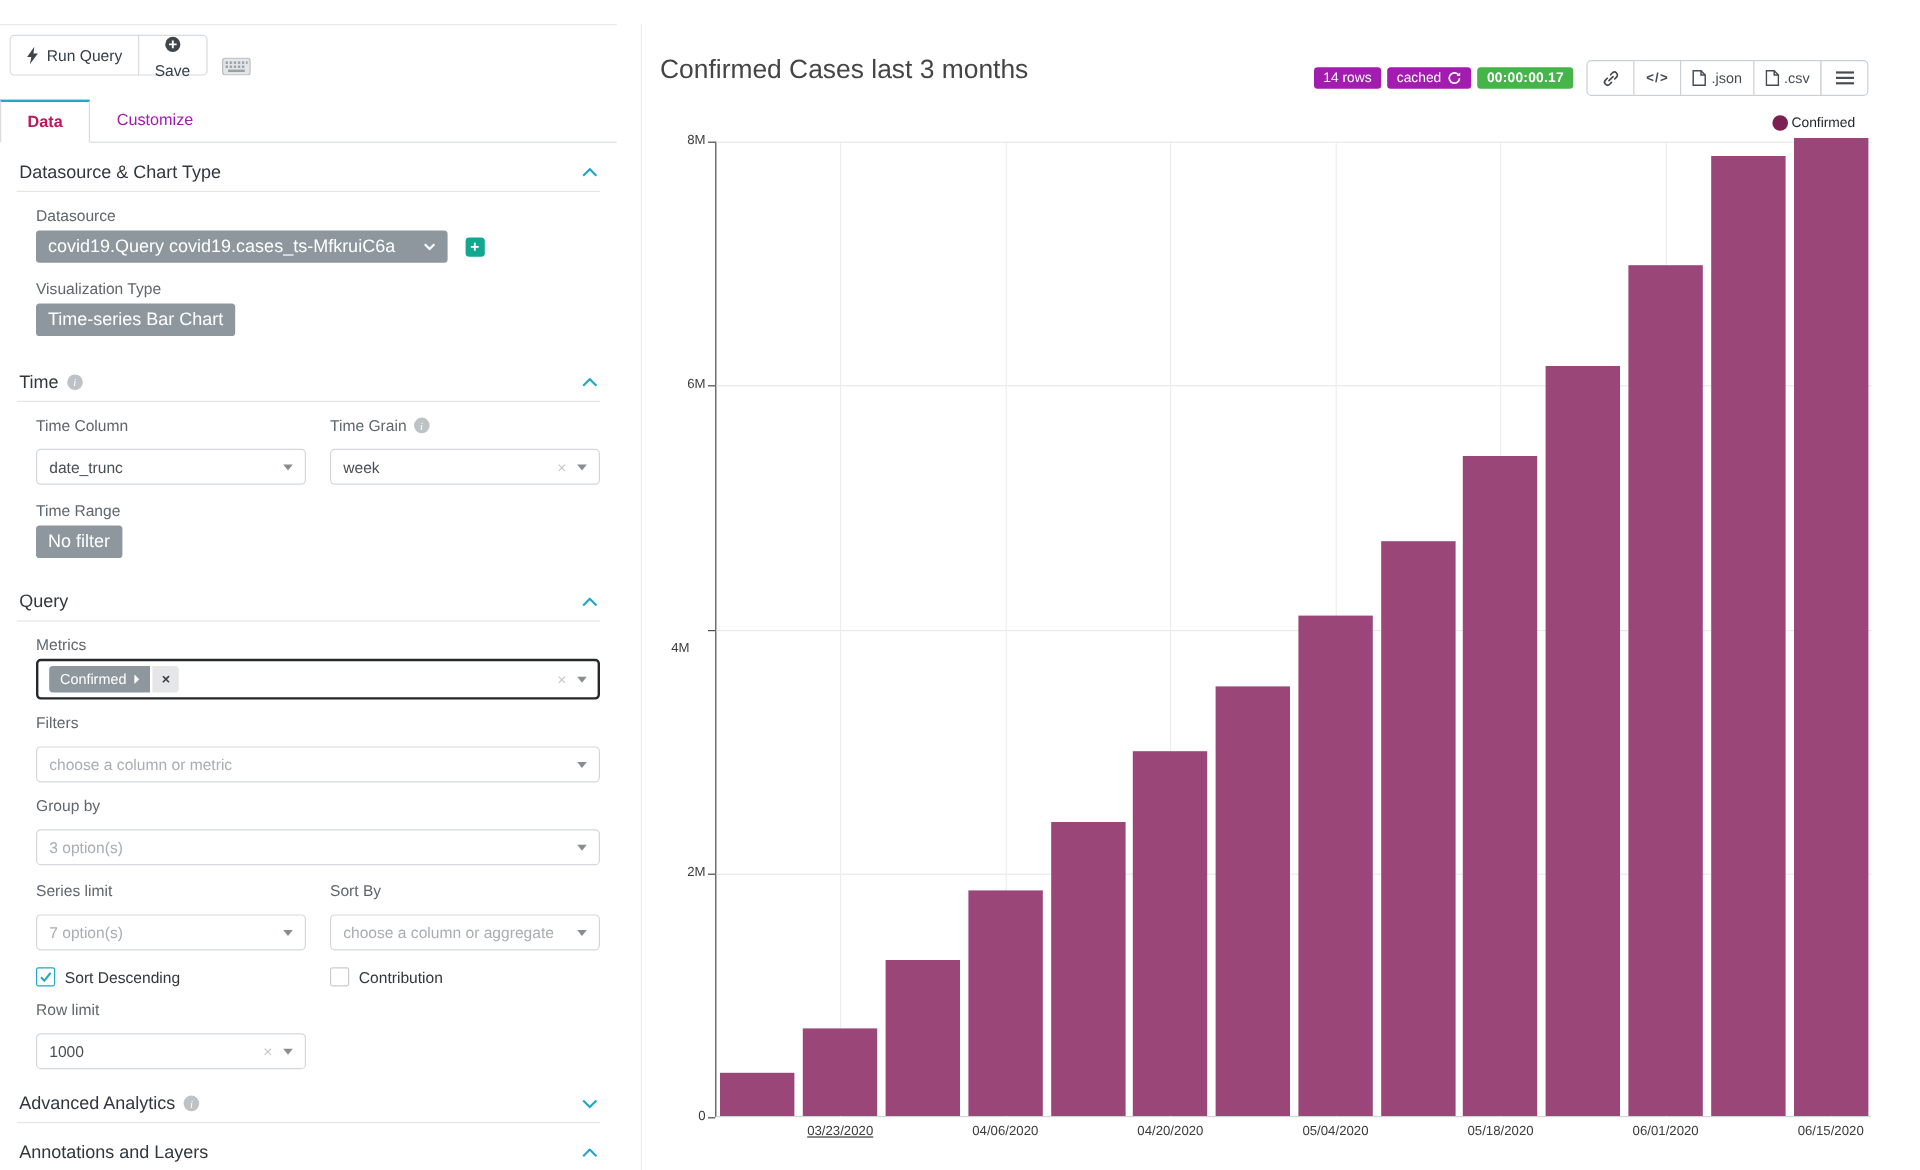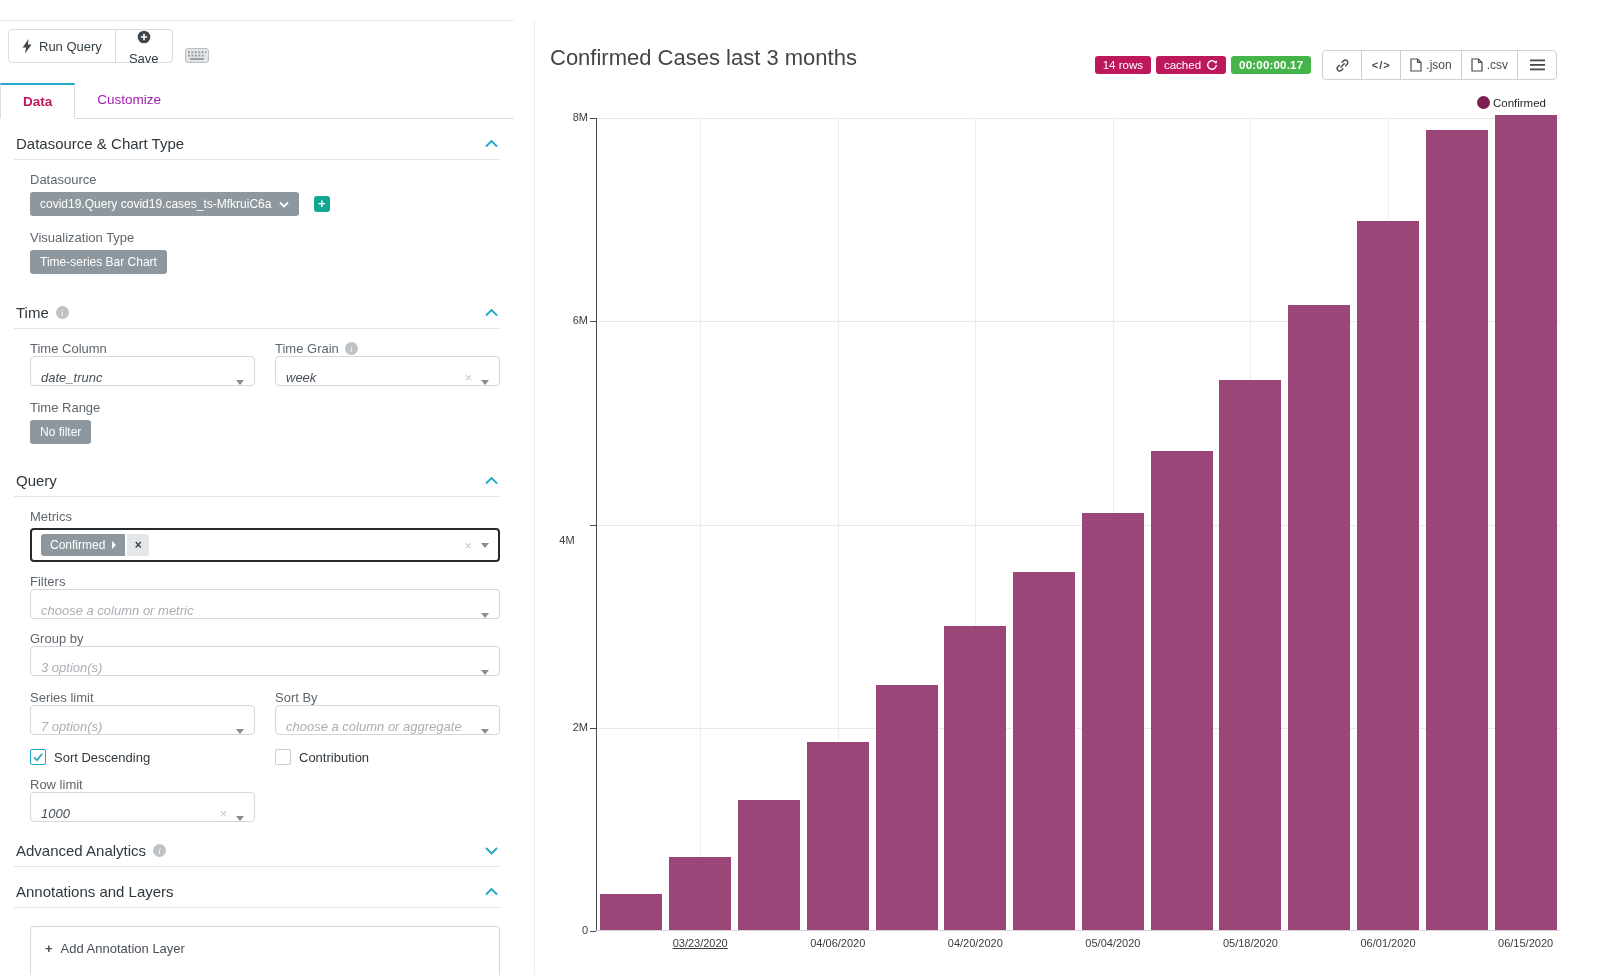--- a/index.html
+++ b/index.html
@@ -36,39 +36,39 @@
   .sec-header {
     display:flex; align-items:center; justify-content:space-between;
     padding:0 2px 7px 2px; border-bottom:1px solid #e3e6e8; font-size:15px; color:#30383e;
   }
   .sec-header .ttl { display:flex; align-items:center; gap:7px; }
   .sec-body { padding-left:16px; }
   .ctl-label { display:flex; align-items:center; gap:6px; margin-top:12px; font-size:13px; color:#5f676e; }
   .mt16 { margin-top:14px; }
 
   .pill {
-    display:inline-flex; align-items:center; gap:8px; margin-top:5px;
-    background:#8d979d; color:#fff; font-size:12px; border-radius:3px; padding:5px 10px; cursor:pointer;
+    display:inline-flex; align-items:center; gap:24px; margin-top:5px;
+    background:#8d979d; color:#fff; font-size:15px; border-radius:3px; padding:5px 10px; cursor:pointer;
   }
   .plus-btn {
     display:inline-flex; align-items:center; justify-content:center; width:16px; height:16px;
     background:#12a791; color:#fff; border-radius:3px; font-size:13px; font-weight:bold;
     margin-left:10px; vertical-align:middle; cursor:pointer; line-height:1;
   }
   .info-dot {
     display:inline-flex; align-items:center; justify-content:center;
     width:13px; height:13px; border-radius:50%; background:#bcc2c6; color:#fff;
     font-size:9px; font-style:italic; font-family:"Liberation Serif",serif; flex:none;
   }
 
   .two-col { display:grid; grid-template-columns:225px 225px; column-gap:20px; }
   .sel {
-    display:flex; align-items:flex-end; margin-top:0; height:30px; width:470px;
+    display:flex; align-items:center; margin-top:12px; height:30px; width:470px;
     border:1px solid #d4d8db; border-radius:4px; padding:0 10px; font-size:13px; color:#485057;
-    background:#fff; cursor:pointer;font-style:italic;
+    background:#fff; cursor:pointer;
   }
   .sel.narrow { width:225px; }
   .sel .ph { color:#a9aeb3; }
   .caret {
     width:0; height:0; border-left:4.5px solid transparent; border-right:4.5px solid transparent;
     border-top:5px solid #868e94; margin-left:auto; flex:none;
   }
   .xmini { margin-left:auto; color:#c3c8cb; font-size:13px; flex:none; }
   .xmini + .caret { margin-left:9px; }
 
@@ -98,21 +98,21 @@
     margin-top:18px; width:470px; height:60px; border:1px solid #d4d8db; border-radius:4px;
     display:flex; align-items:flex-start; padding:14px; font-size:13px; color:#495057; cursor:pointer;
   }
   .annot-box .plus-sm { font-weight:bold; margin-right:8px; color:#495057; }
 
   
   .chart-panel { position:absolute; left:534px; top:20px; width:1066px; height:955px; border-left:1px solid #ededed; background:#fff; }
   .chart-title { position:absolute; left:15px; top:25px; font-size:22px; font-weight:400; color:#454545; }
   .header-controls { position:absolute; right:43px; top:30px; display:flex; align-items:center; gap:5px; }
   .badge { display:inline-flex; align-items:center; gap:5px; border-radius:3px; padding:3px 8px; font-size:11.5px; color:#fff; }
-  .badge.gray { background:#be185d; }
+  .badge.gray { background:#a21caf; }
   .badge.green { background:#45b549; font-weight:bold; letter-spacing:.2px; }
   .tool-group { display:flex; margin-left:6px; }
   .tool-btn {
     display:inline-flex; align-items:center; justify-content:center; gap:4px; height:30px; min-width:40px;
     padding:0 9px; background:#fff; border:1px solid #cbd0d4; margin-left:-1px; cursor:pointer;
     color:#454c52; font-size:12px;
   }
   .tool-btn.first { border-radius:4px 0 0 4px; margin-left:0; }
   .tool-btn.last { border-radius:0 4px 4px 0; }
   .code-glyph { font-size:11px; font-weight:bold; letter-spacing:1px; }

